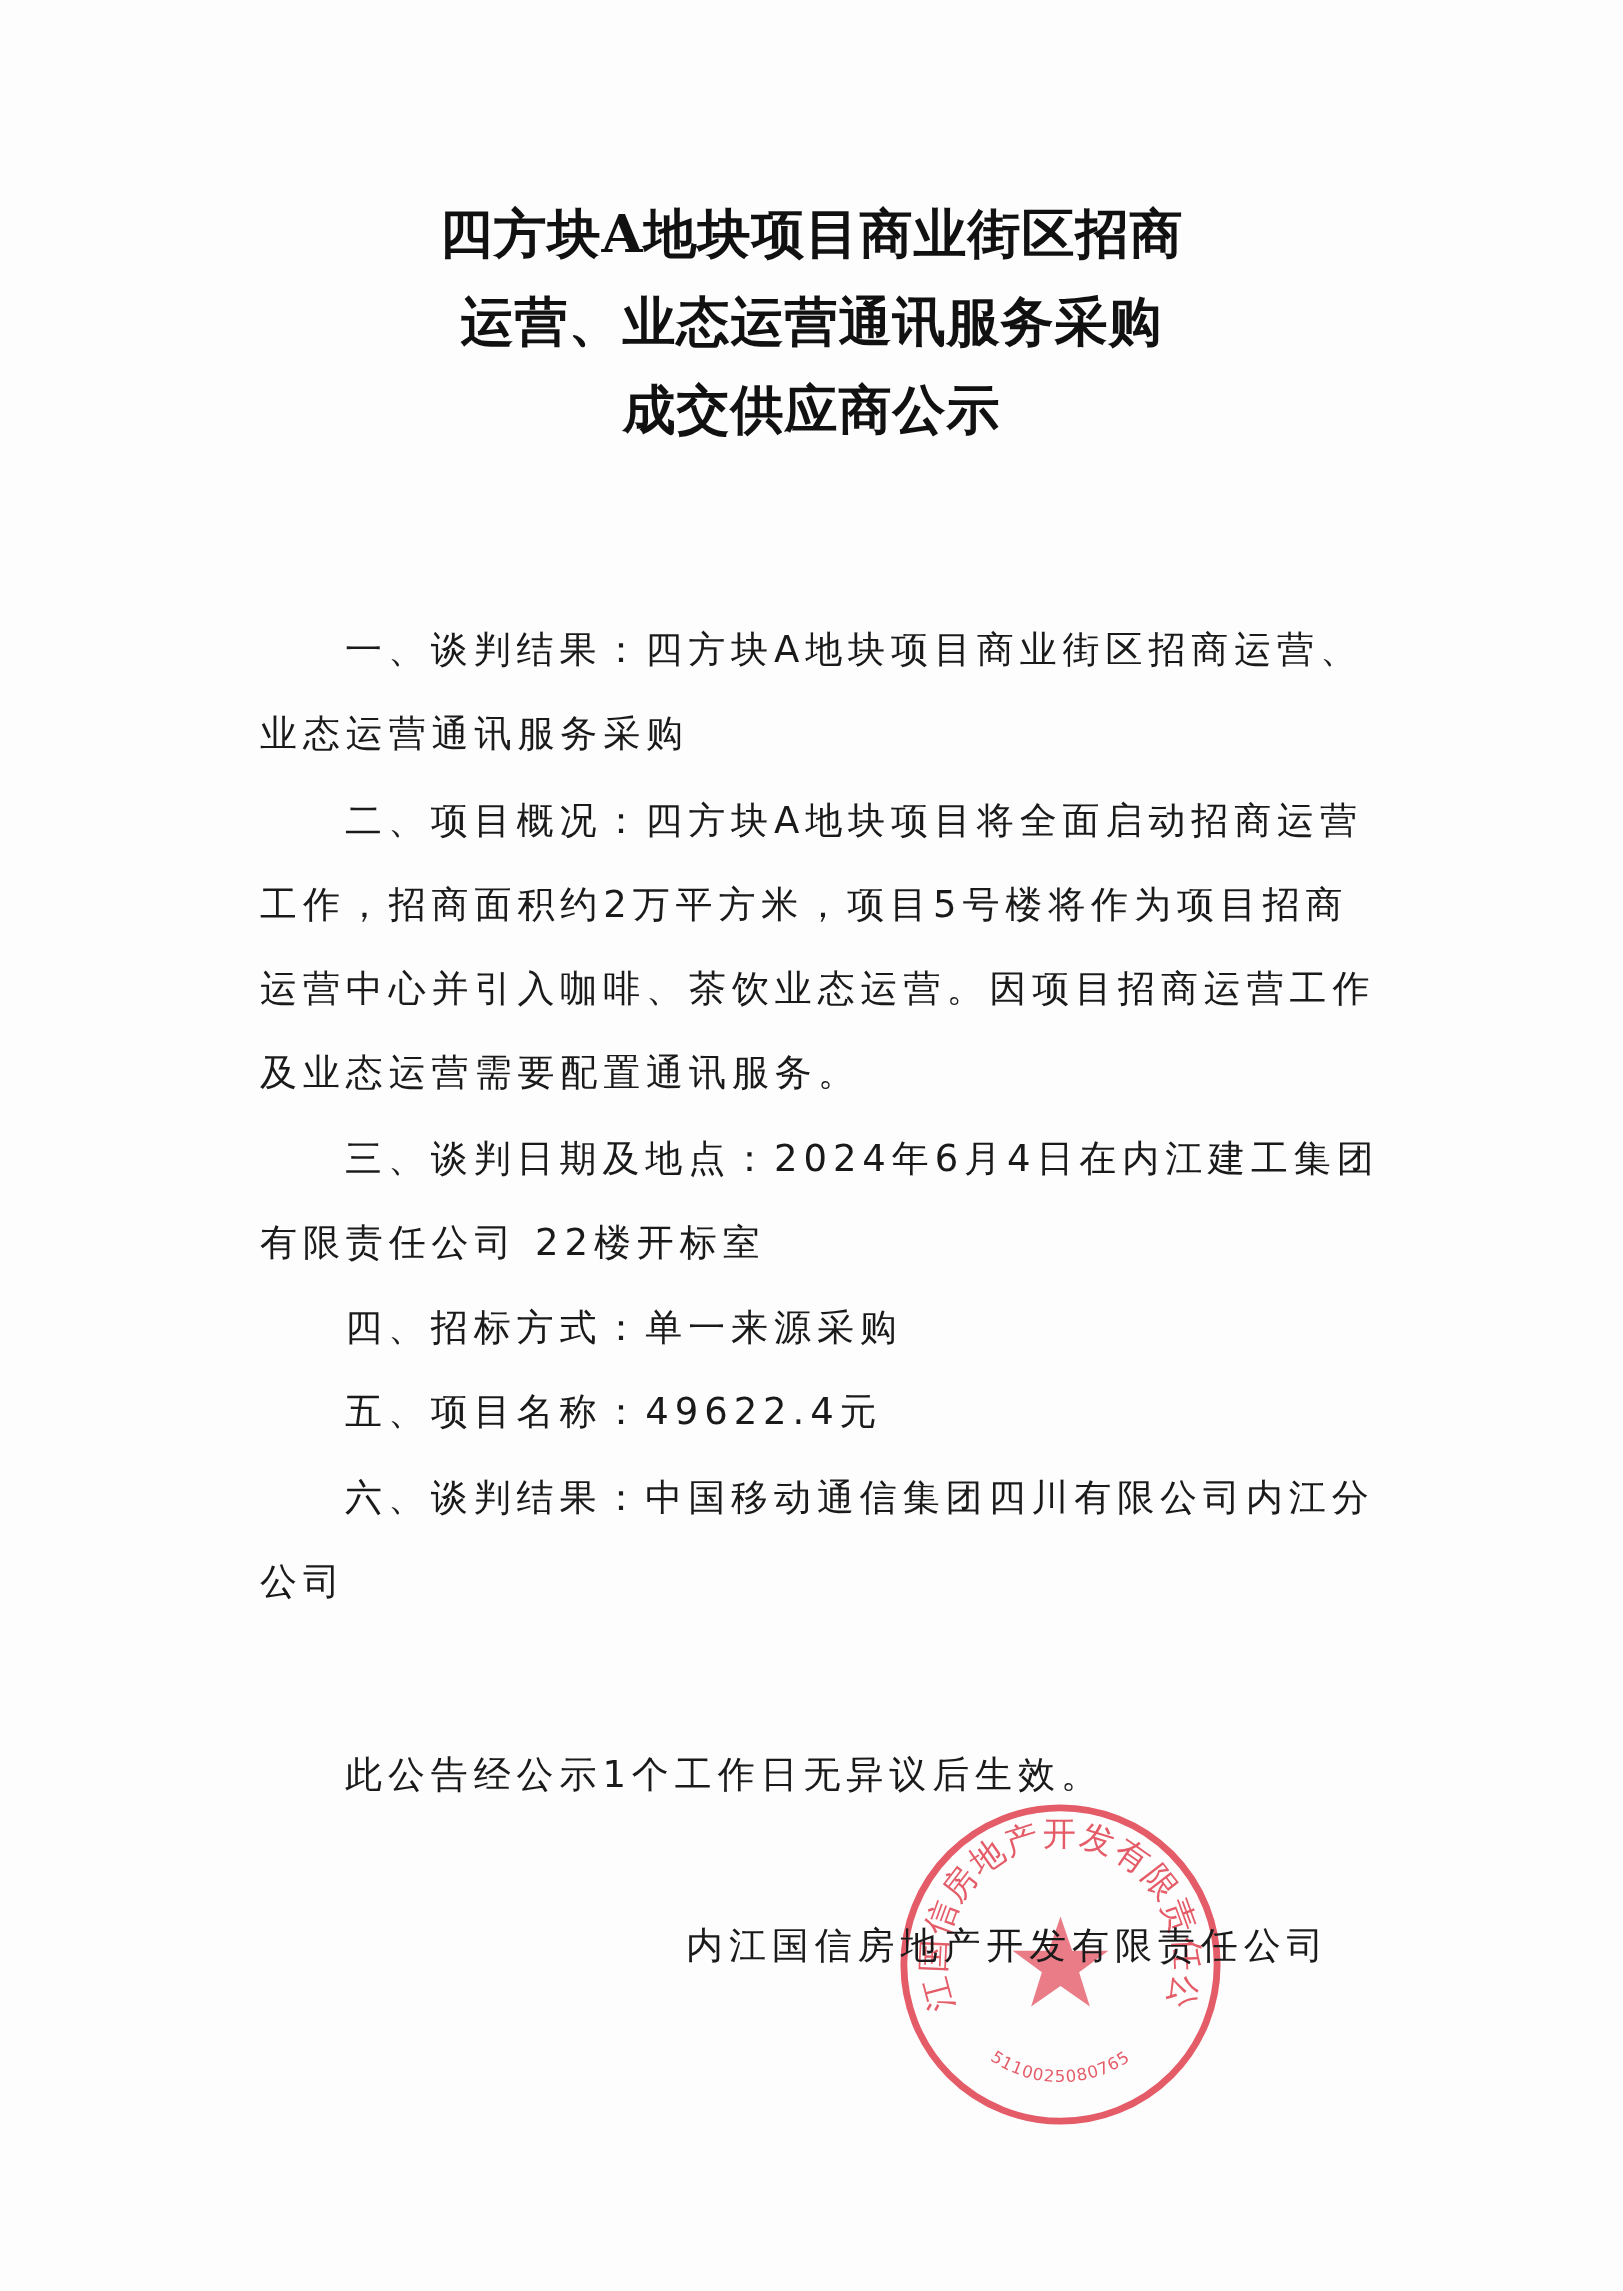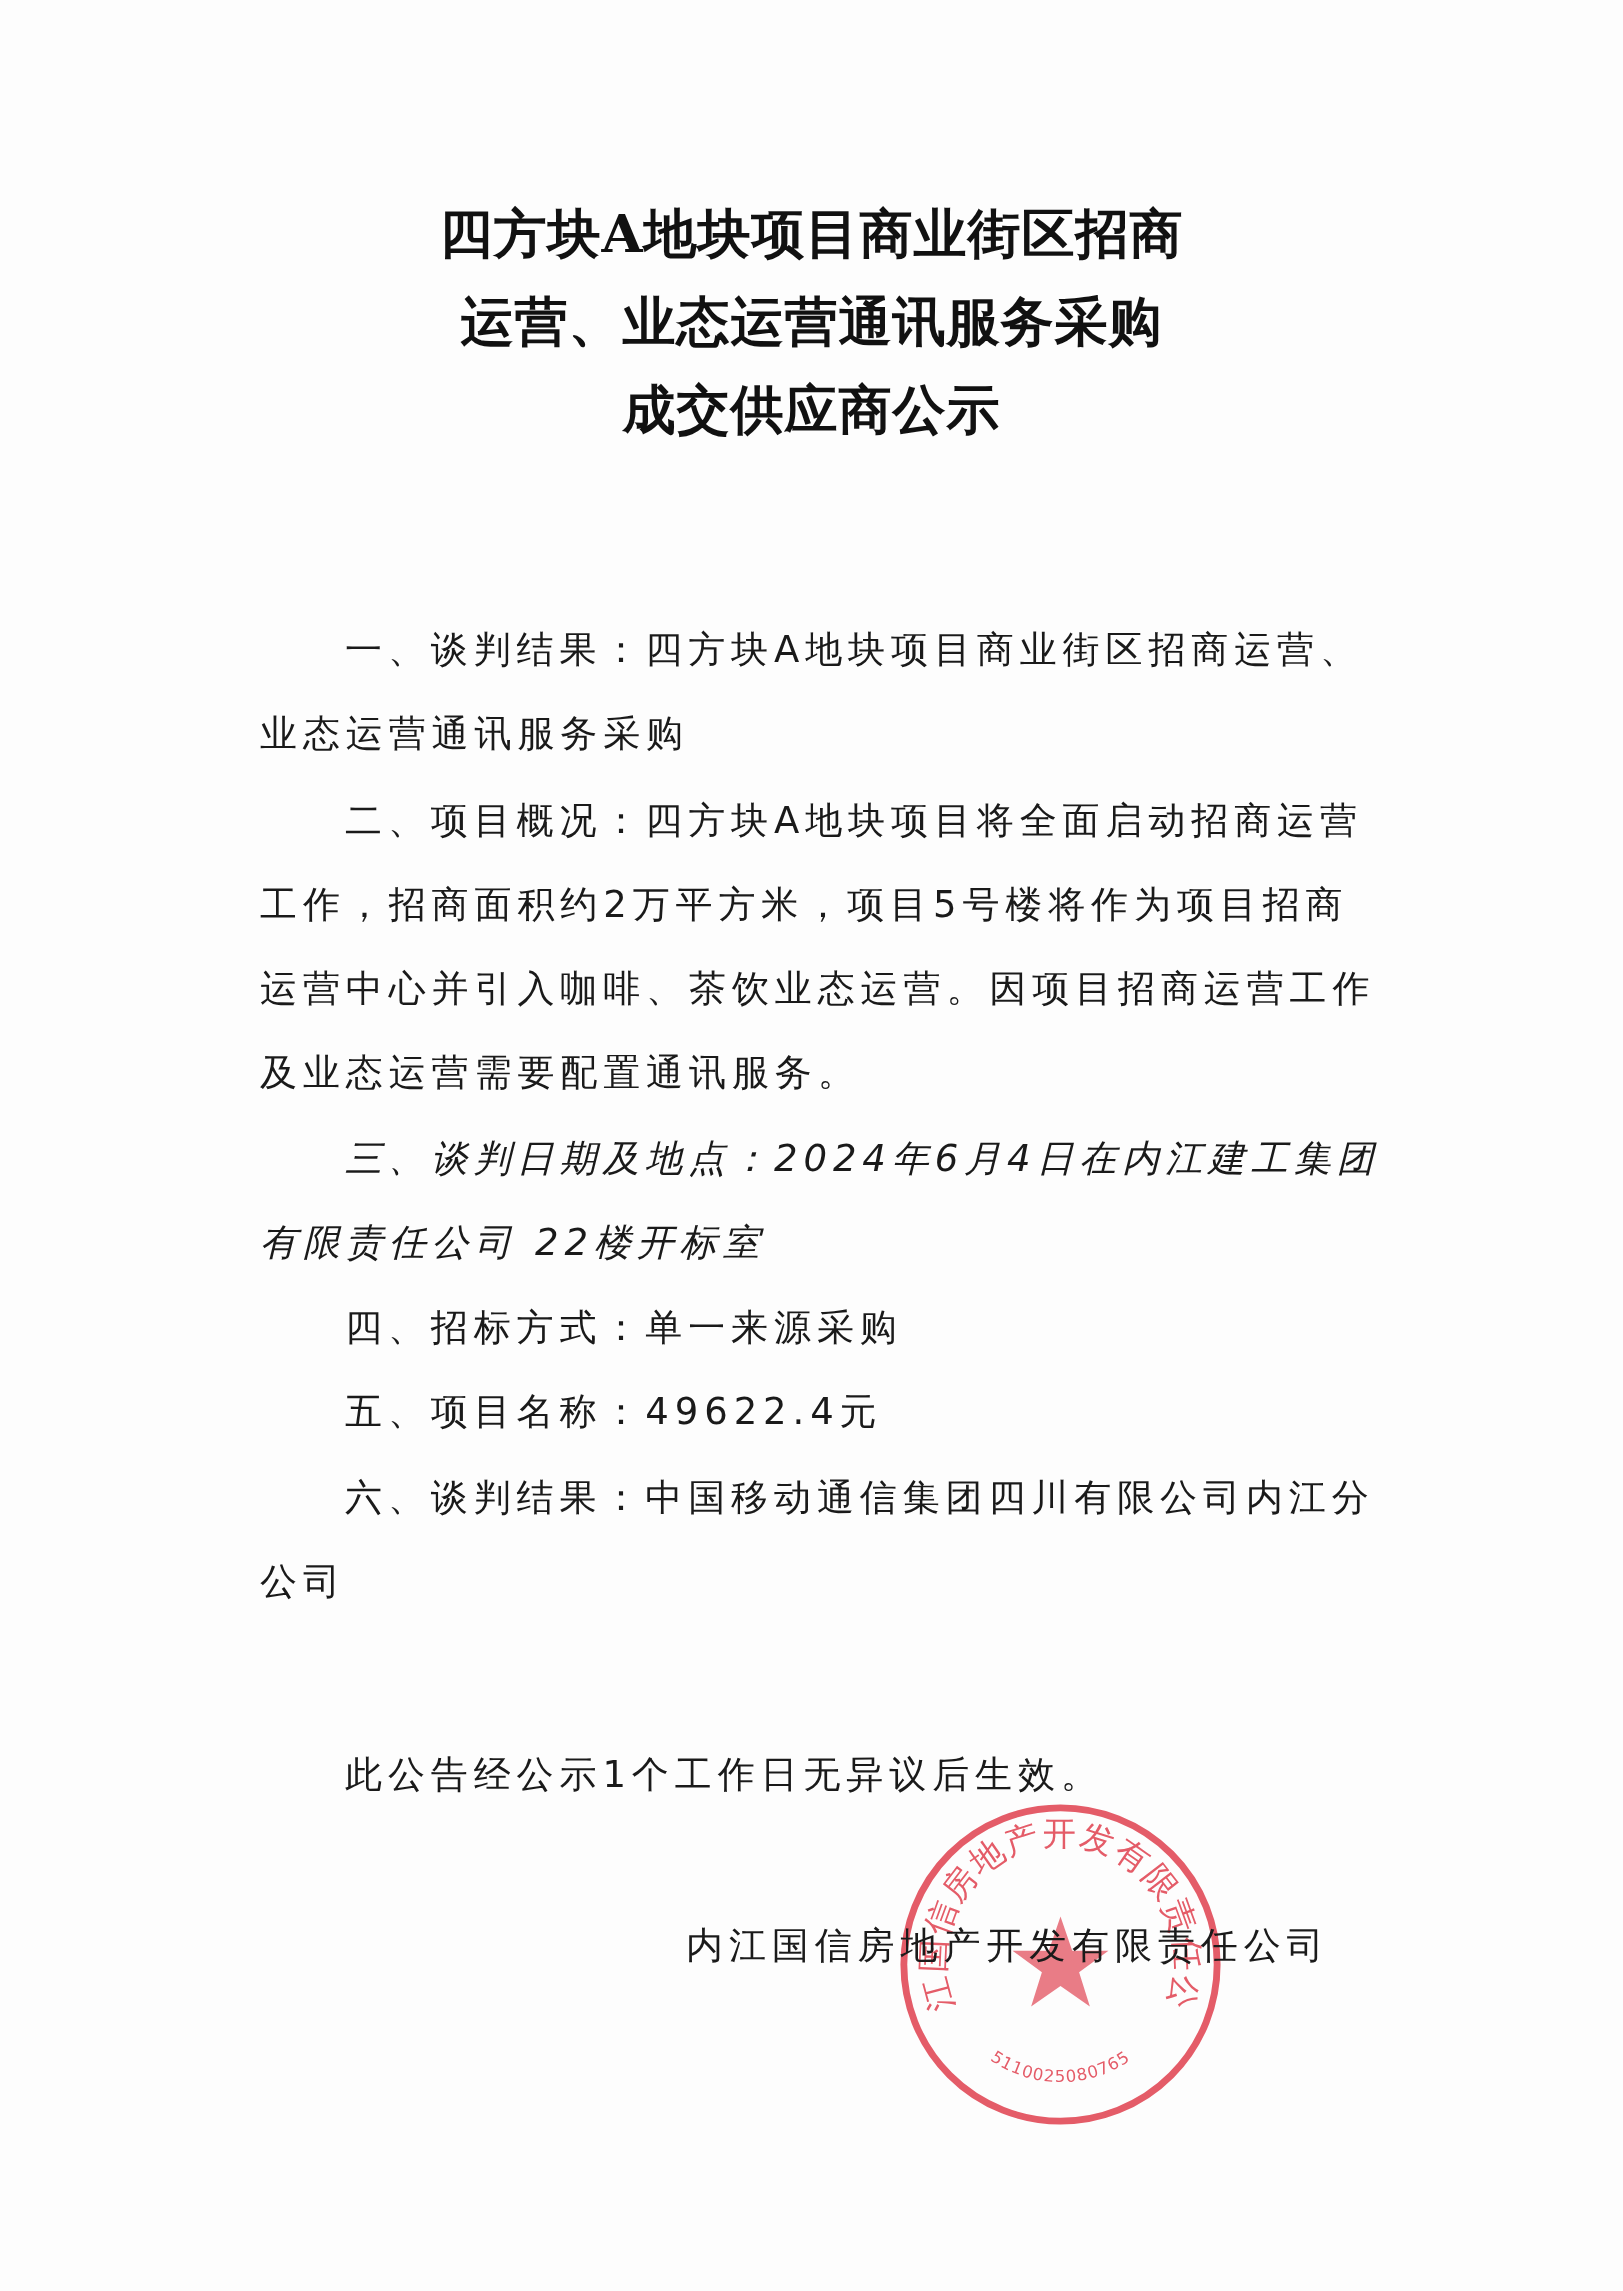--- a/index.html
+++ b/index.html
@@ -11,21 +11,21 @@
                 font-size:53px; letter-spacing:1px; line-height:59px; color:#111; }
   .t1 { top:204px; }
   .t2 { top:292px;text-align:center; }
   .t3 { top:380px; }
   .body-text { position:absolute; left:260px; width:1125px;
                font-family:"DejaVu Sans", "Liberation Sans", sans-serif;
                font-size:37px; letter-spacing:5.9px; line-height:84px; color:#1a1a1a; }
   .para { position:relative; text-indent:85px; margin:0; }
   .p1 { position:absolute; top:608px; }
   .p2 { position:absolute; top:779px; }
-  .p3 { position:absolute; top:1117px;font-style:italic; }
+  .p3 { position:absolute; top:1117px; }
   .p4 { position:absolute; top:1286px; }
   .p5 { position:absolute; top:1370px; }
   .p6 { position:absolute; top:1456px; }
   .notice { position:absolute; top:1733px; }
   .sig-company { position:absolute; left:686px; top:1916px;
                  font-family:"DejaVu Sans", "Liberation Sans", sans-serif;
                  font-size:37px; letter-spacing:5.9px; line-height:59px; color:#1a1a1a; z-index:3; }
   .sig-date { position:absolute; left:877px; top:1975px;
               font-family:"DejaVu Sans", "Liberation Sans", sans-serif;
               font-size:37px; letter-spacing:5.9px; line-height:59px; color:#1a1a1a; z-index:3; }

